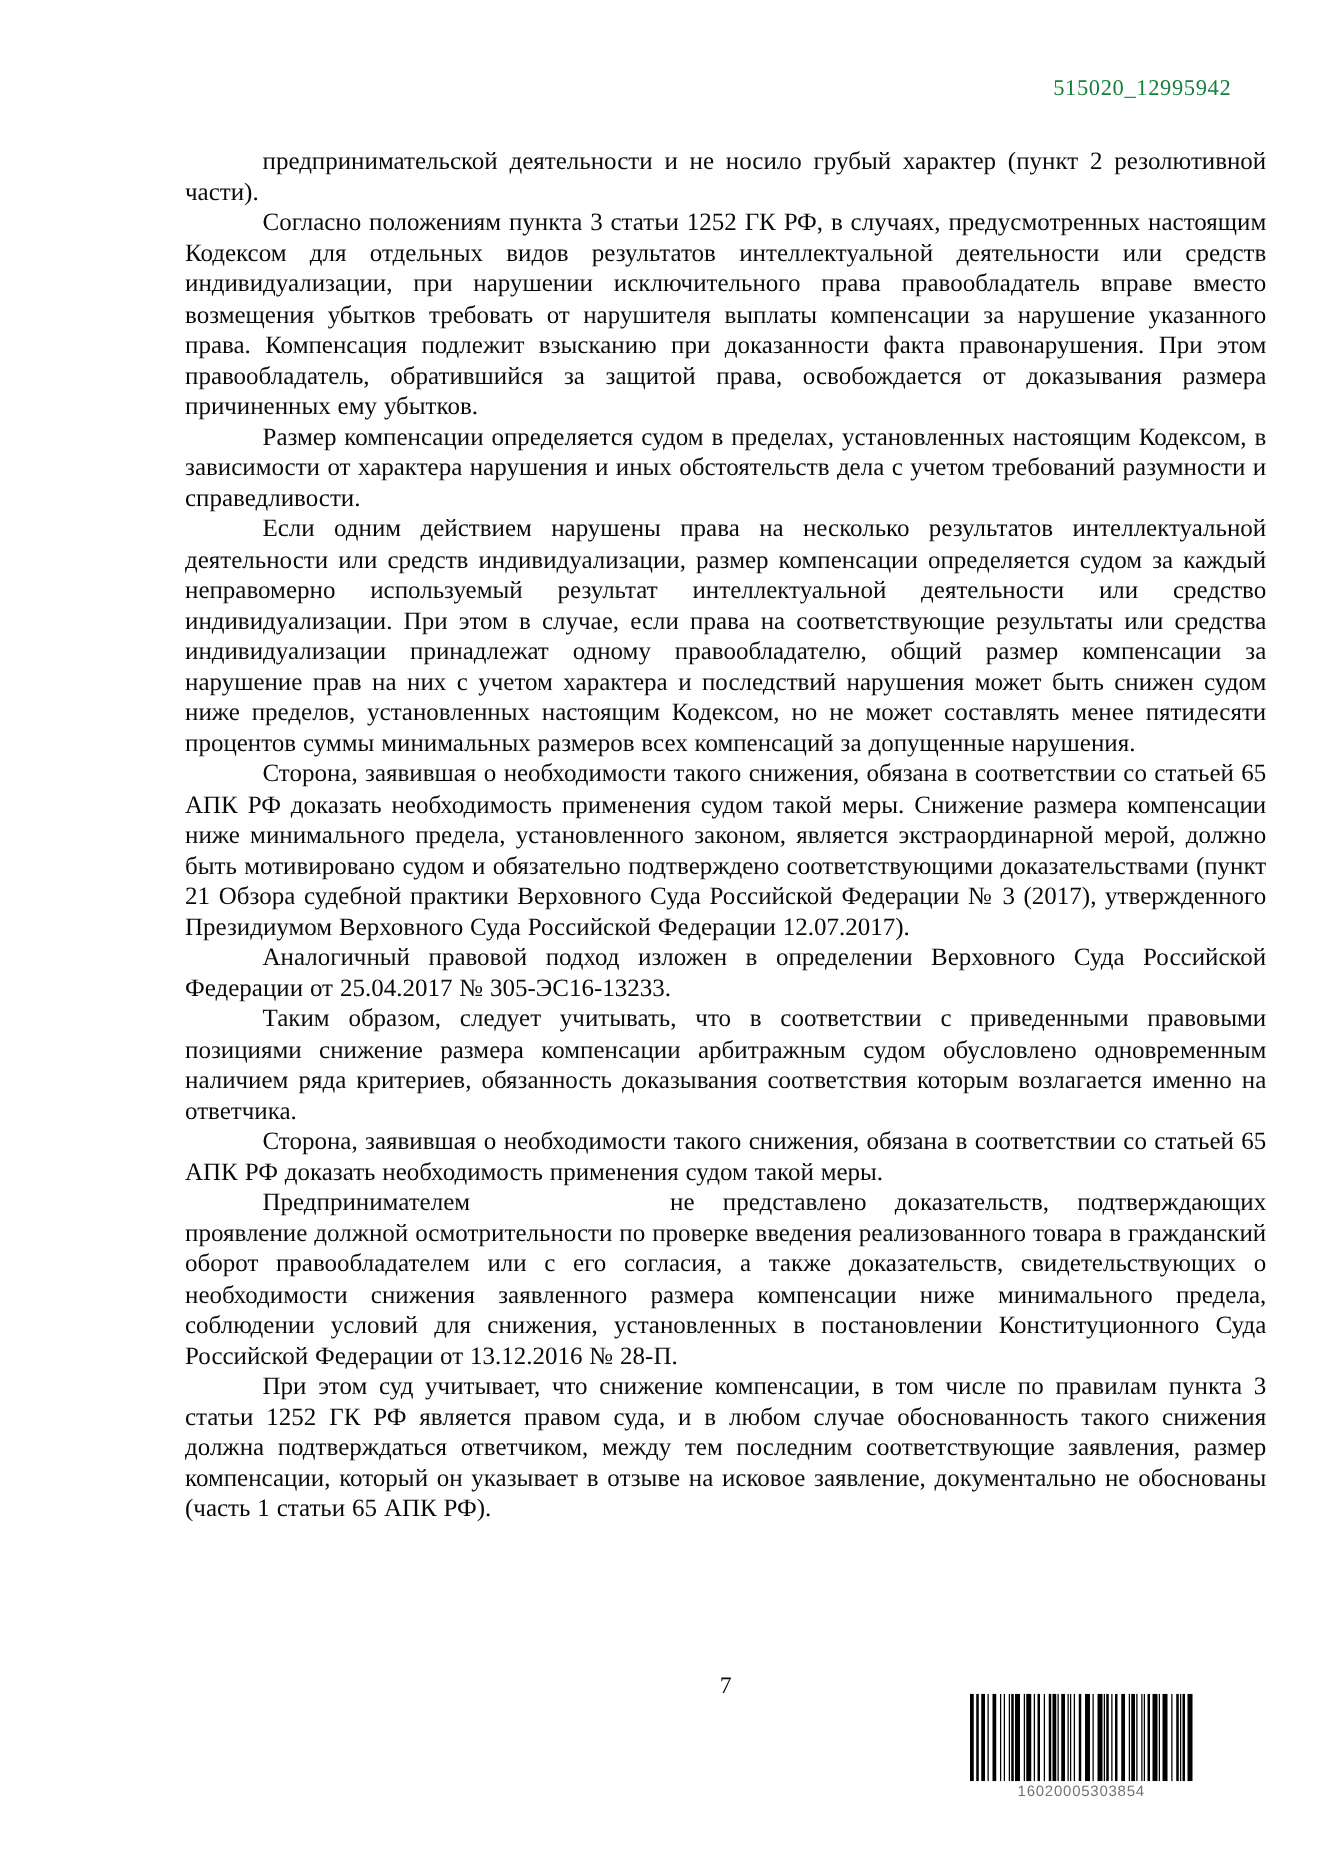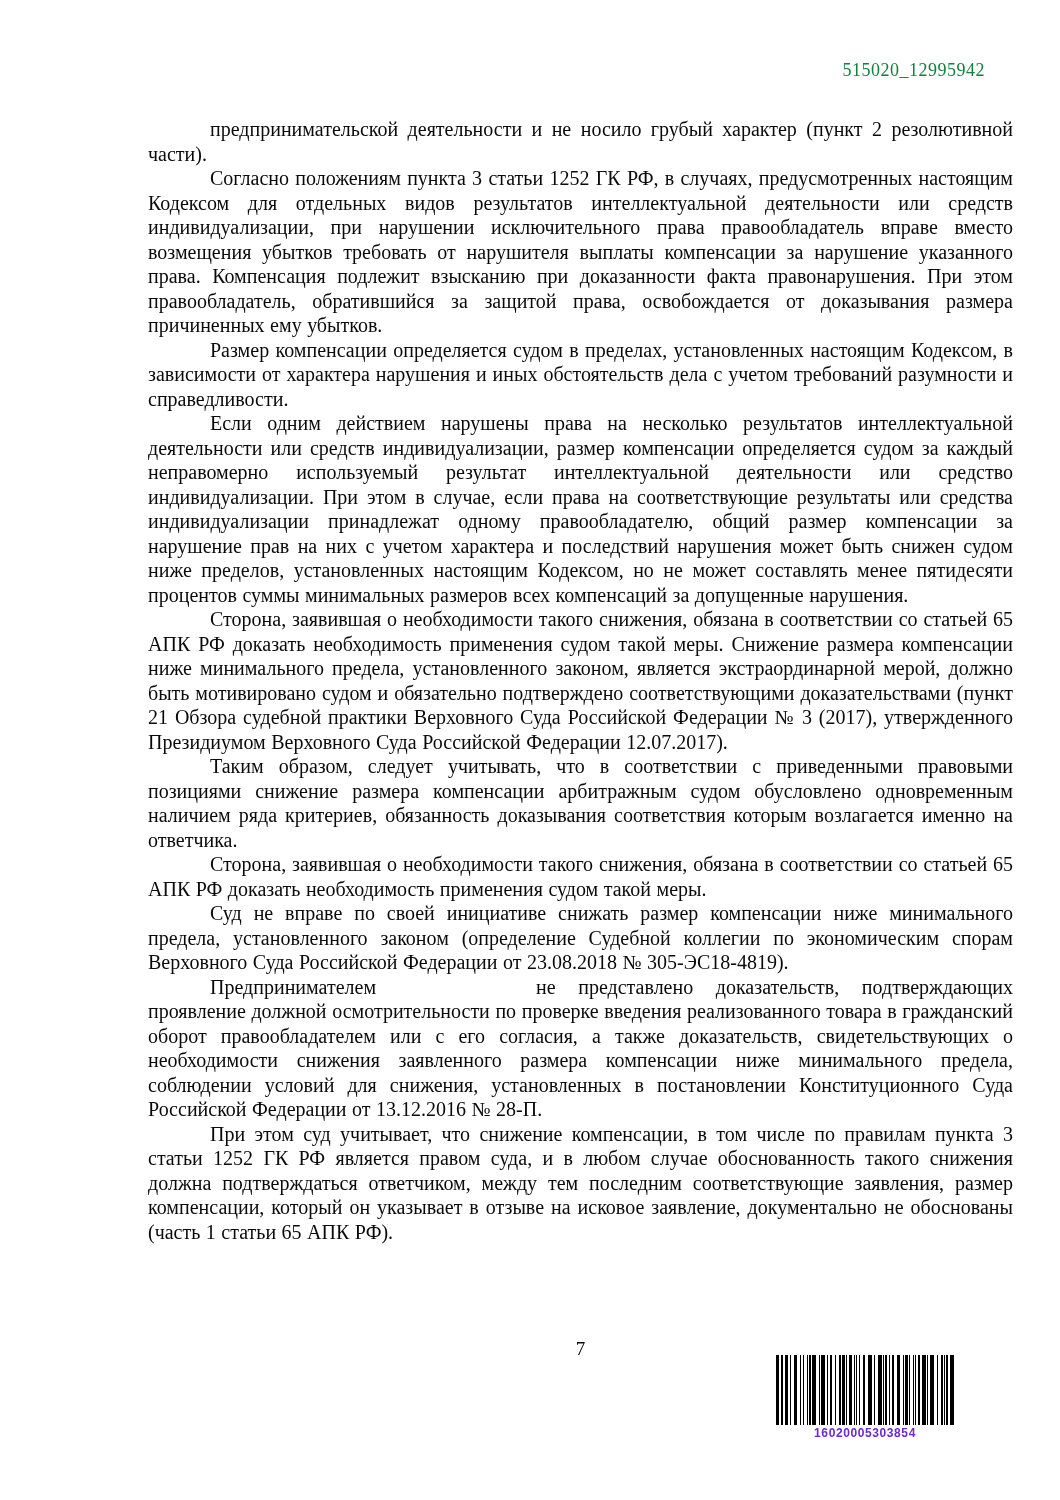--- a/index.html
+++ b/index.html
@@ -73,42 +73,41 @@
     display: inline-block;
     height: 100%;
     background: #000000;
     vertical-align: top;
   }
   .barcode-number {
     margin-top: 1px;
     font-family: "Liberation Sans", sans-serif;
     font-size: 12px;
     letter-spacing: 0.6px;
-    color: #6d28d9;
-    font-weight: bold;
+    color: #737373;
   }
 </style>
 </head>
 <body>
 
 <div class="page">
 
   <div class="doc-header">
     <span>515020_12995942</span>
   </div>
 
   <div class="doc-body">
     <p>предпринимательской деятельности и не носило грубый характер (пункт 2 резолютивной части).</p>
     <p>Согласно положениям пункта 3 статьи 1252 ГК РФ, в случаях, предусмотренных настоящим Кодексом для отдельных видов результатов интеллектуальной деятельности или средств индивидуализации, при нарушении исключительного права правообладатель вправе вместо возмещения убытков требовать от нарушителя выплаты компенсации за нарушение указанного права. Компенсация подлежит взысканию при доказанности факта правонарушения. При этом правообладатель, обратившийся за защитой права, освобождается от доказывания размера причиненных ему убытков.</p>
     <p>Размер компенсации определяется судом в пределах, установленных настоящим Кодексом, в зависимости от характера нарушения и иных обстоятельств дела с учетом требований разумности и справедливости.</p>
     <p>Если одним действием нарушены права на несколько результатов интеллектуальной деятельности или средств индивидуализации, размер компенсации определяется судом за каждый неправомерно используемый результат интеллектуальной деятельности или средство индивидуализации. При этом в случае, если права на соответствующие результаты или средства индивидуализации принадлежат одному правообладателю, общий размер компенсации за нарушение прав на них с учетом характера и последствий нарушения может быть снижен судом ниже пределов, установленных настоящим Кодексом, но не может составлять менее пятидесяти процентов суммы минимальных размеров всех компенсаций за допущенные нарушения.</p>
     <p>Сторона, заявившая о необходимости такого снижения, обязана в соответствии со статьей 65 АПК РФ доказать необходимость применения судом такой меры. Снижение размера компенсации ниже минимального предела, установленного законом, является экстраординарной мерой, должно быть мотивировано судом и обязательно подтверждено соответствующими доказательствами (пункт 21 Обзора судебной практики Верховного Суда Российской Федерации № 3 (2017), утвержденного Президиумом Верховного Суда Российской Федерации 12.07.2017).</p>
+    <p>Аналогичный правовой подход изложен в определении Верховного Суда Российской Федерации от 25.04.2017 № 305-ЭС16-13233.</p>
     <p>Таким образом, следует учитывать, что в соответствии с приведенными правовыми позициями снижение размера компенсации арбитражным судом обусловлено одновременным наличием ряда критериев, обязанность доказывания соответствия которым возлагается именно на ответчика.</p>
     <p>Сторона, заявившая о необходимости такого снижения, обязана в соответствии со статьей 65 АПК РФ доказать необходимость применения судом такой меры.</p>
-    <p>Суд не вправе по своей инициативе снижать размер компенсации ниже минимального предела, установленного законом (определение Судебной коллегии по экономическим спорам Верховного Суда Российской Федерации от 23.08.2018 № 305-ЭС18-4819).</p>
     <p><span>Предпринимателем</span><span class="redaction-gap"></span><span>не представлено доказательств, подтверждающих проявление должной осмотрительности по проверке введения реализованного товара в гражданский оборот правообладателем или с его согласия, а также доказательств, свидетельствующих о необходимости снижения заявленного размера компенсации ниже минимального предела, соблюдении условий для снижения, установленных в постановлении Конституционного Суда Российской Федерации от 13.12.2016 № 28-П.</span></p>
     <p>При этом суд учитывает, что снижение компенсации, в том числе по правилам пункта 3 статьи 1252 ГК РФ является правом суда, и в любом случае обоснованность такого снижения должна подтверждаться ответчиком, между тем последним соответствующие заявления, размер компенсации, который он указывает в отзыве на исковое заявление, документально не обоснованы (часть 1 статьи 65 АПК РФ).</p>
   </div>
 
   <div class="page-number">7</div>
 
   <div class="barcode-block">
     <div class="barcode-bars" id="barcode-bars"><span style="width:3px;margin-right:2px"></span><span style="width:2px;margin-right:2px"></span><span style="width:3px;margin-right:2px"></span><span style="width:1px;margin-right:3px"></span><span style="width:3px;margin-right:3px"></span><span style="width:1px;margin-right:2px"></span><span style="width:1px;margin-right:3px"></span><span style="width:1px;margin-right:1px"></span><span style="width:2px;margin-right:1px"></span><span style="width:4px;margin-right:3px"></span><span style="width:1px;margin-right:1px"></span><span style="width:4px;margin-right:2px"></span><span style="width:1px;margin-right:2px"></span><span style="width:2px;margin-right:3px"></span><span style="width:1px;margin-right:3px"></span><span style="width:2px;margin-right:1px"></span><span style="width:3px;margin-right:1px"></span><span style="width:1px;margin-right:2px"></span><span style="width:3px;margin-right:2px"></span><span style="width:1px;margin-right:1px"></span><span style="width:1px;margin-right:2px"></span><span style="width:1px;margin-right:3px"></span><span style="width:2px;margin-right:3px"></span><span style="width:4px;margin-right:2px"></span><span style="width:1px;margin-right:3px"></span><span style="width:4px;margin-right:1px"></span><span style="width:1px;margin-right:1px"></span><span style="width:2px;margin-right:2px"></span><span style="width:1px;margin-right:2px"></span><span style="width:2px;margin-right:3px"></span><span style="width:3px;margin-right:3px"></span><span style="width:1px;margin-right:1px"></span><span style="width:3px;margin-right:1px"></span><span style="width:1px;margin-right:3px"></span><span style="width:1px;margin-right:1px"></span><span style="width:1px;margin-right:2px"></span><span style="width:2px;margin-right:2px"></span><span style="width:4px;margin-right:1px"></span><span style="width:1px;margin-right:2px"></span><span style="width:4px;margin-right:3px"></span><span style="width:1px;margin-right:3px"></span><span style="width:2px;margin-right:1px"></span><span style="width:1px;margin-right:1px"></span><span style="width:2px;margin-right:2px"></span><span style="width:4px"></span></div>
     <div class="barcode-number">16020005303854</div>
   </div>

